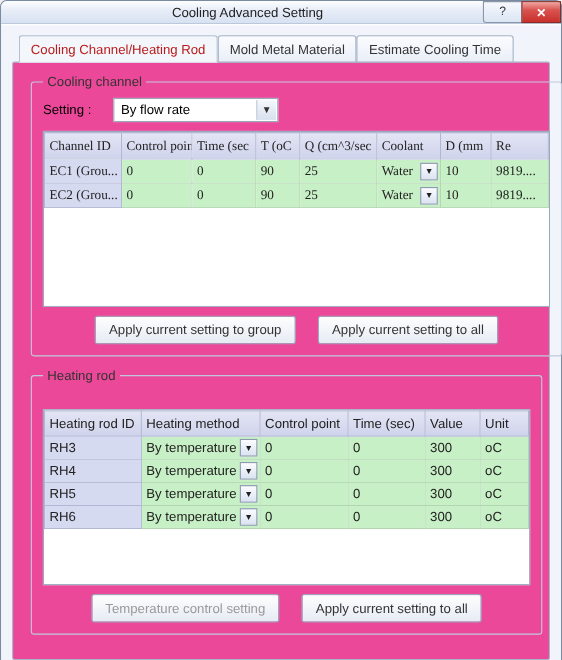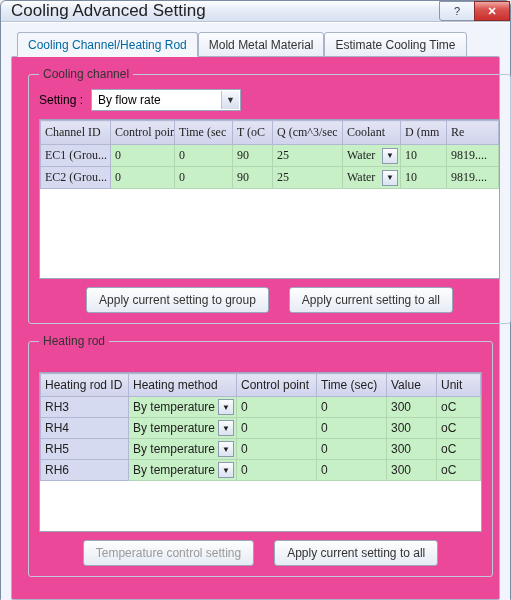--- a/index.html
+++ b/index.html
@@ -21,22 +21,23 @@
   .titlebar {
     height: 28px;
     background: linear-gradient(#fdfefe, #e8eef8 40%, #d7e1f1);
     border-bottom: 1px solid #b7c4d8;
     display: flex; align-items: center;
     padding: 0 0 0 10px;
     border-radius: 6px 6px 0 0;
   }
   .titlebar .title {
     flex: 1;
-    font-size: 17px;
+    font-size: 12px;
     color: #222;
+    text-align: center;
   }
   .titlebar .btns { display: flex; gap: 0; }
   .titlebar .wbtn {
     width: 36px; height: 20px;
     border: 1px solid #8b97a8;
     background: linear-gradient(#f6f9fe, #dbe5f3);
     display: flex; align-items: center; justify-content: center;
     font-size: 11px; color: #334;
   }
   .titlebar .wbtn.help { border-top-left-radius: 0; border-bottom-left-radius: 3px; }
@@ -62,21 +63,21 @@
     font-size: 12px;
     color: #333;
     border: 1px solid #a9b4c6;
     background: linear-gradient(#fbfcff, #e9eef7);
     border-top-left-radius: 3px; border-top-right-radius: 3px;
     margin-right: 0px;
     position: relative; top: 1px;
     cursor: pointer;
   }
   .tab.active {
-    color: #0369a1;
+    color: #b91c1c;
     background: #f3f6fb;
     border-bottom: 1px solid #f3f6fb;
     z-index: 2;
   }
   .tabpanel {
     border: 1px solid #a9b4c6;
     border-radius: 2px;
     background: #ec4899;
     padding: 10px 10px 12px 16px;
     flex: 1;
@@ -86,21 +87,21 @@
     border: 1px solid #bfc9db;
     border-radius: 3px;
     margin: 0 0 10px 0;
     padding: 8px 10px 10px 10px;
   }
   legend {
     font-size: 12px;
     color: #333;
     padding: 0 4px;
   }
-  .row { display: flex; align-items: center; gap: 8px; }
+  .row { display: flex; align-items: center; gap: 20px; }
   .combo {
     height: 22px;
     border: 1px solid #98a7bd;
     background: #fff;
     display: flex; align-items: center;
     padding: 0 4px 0 6px;
     min-width: 150px;
     position: relative;
   }
   .combo .arrow {

